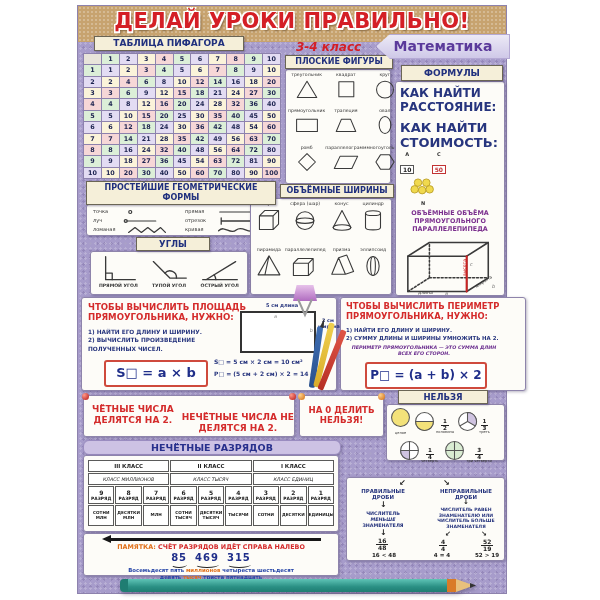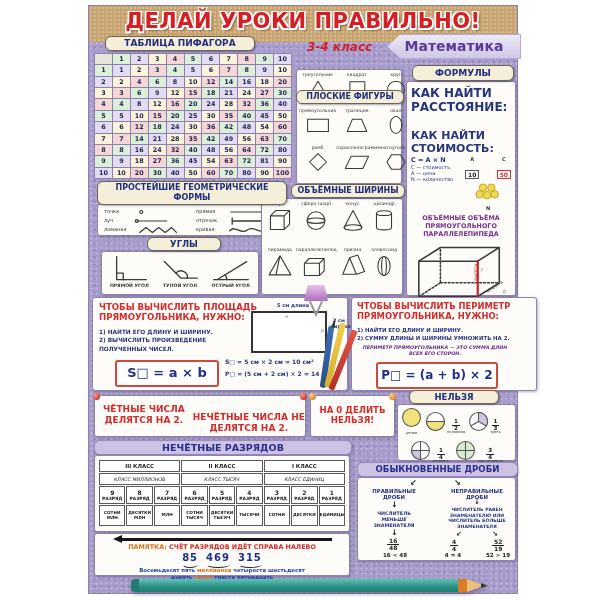--- a/index.html
+++ b/index.html
@@ -1,27 +1,27 @@
 <!DOCTYPE html>
 <html><head>
 <meta charset="utf-8">
 <style>
   html,body{margin:0;padding:0;}
   body{width:600px;height:600px;background:#ffffff;font-family:"DejaVu Sans",sans-serif;position:relative;overflow:hidden;}
-  .poster{position:absolute;left:88px;top:5px;width:430px;height:589px;
+  .poster{position:absolute;left:77px;top:5px;width:430px;height:589px;
     background-color:#a79ccb;
     background-image:radial-gradient(rgba(255,255,255,.20) 1px,transparent 1.2px),radial-gradient(rgba(84,64,128,.22) 1px,transparent 1.3px);
     background-size:5px 5px,7px 7px;background-position:0 0,2px 3px;
     border:1px solid #8d82ad;box-sizing:border-box;}
   .band{position:absolute;left:0;top:0;width:100%;height:36px;
     background-color:#c7a36f;
     background-image:radial-gradient(rgba(255,255,255,.25) 1px,transparent 1.2px);background-size:4px 4px;}
   .title{position:absolute;left:0;top:3px;width:100%;text-align:center;font-size:21px;font-weight:bold;color:#d41f26;letter-spacing:.5px;
     text-shadow:-1.5px -1.5px 0 #fff,1.5px -1.5px 0 #fff,-1.5px 1.5px 0 #fff,1.5px 1.5px 0 #fff,2.5px 2.5px 2px rgba(60,40,20,.45);white-space:nowrap;}
-  .hdrbox{position:absolute;background:#f5efd9;border:1px solid #6a6555;border-radius:6px;color:#20307e;font-weight:bold;text-align:center;
+  .hdrbox{position:absolute;background:#f5efd9;border:1px solid #6a6555;border-radius:0;color:#20307e;font-weight:bold;text-align:center;
     box-shadow:1px 1px 2px rgba(50,40,80,.4);z-index:3;}
   .bandhdr{position:absolute;background:#cdc2e4;border:1px solid #9a8cc0;border-radius:6px;color:#272f8c;font-weight:bold;text-align:center;
     box-shadow:1px 1px 2px rgba(50,40,80,.35);}
   .card{position:absolute;background:#fdfcf8;border:1px solid #8e84ab;border-radius:3px;box-shadow:1px 1px 3px rgba(50,40,80,.35);box-sizing:border-box;}
   .grade{position:absolute;left:218px;top:34px;font-size:12px;font-weight:bold;font-style:italic;color:#d41f26;white-space:nowrap;z-index:3;}
   .subject{position:absolute;left:298px;top:28px;width:132px;height:23px;z-index:4;
     background:linear-gradient(#eceaf6,#cfc8e8);border:1px solid #b4a9d4;
     clip-path:polygon(14px 0,100% 0,100% 100%,14px 100%,0 50%);
     color:#5b3a9b;font-weight:bold;font-size:14px;text-align:center;line-height:23px;}
   
@@ -186,21 +186,21 @@
       <div class="pcell pc1">30</div>
       <div class="pcell pc2">40</div>
       <div class="pcell pc3">50</div>
       <div class="pcell pc0">60</div>
       <div class="pcell pc1">70</div>
       <div class="pcell pc2">80</div>
       <div class="pcell pc3">90</div>
       <div class="pcell pc0">100</div>
     </div>
 
-  <div class="hdrbox" style="left:207px;top:49px;width:106px;height:12px;font-size:8px;line-height:12px;margin-top:35px;">ПЛОСКИЕ ФИГУРЫ</div>
+  <div class="hdrbox" style="left:207px;top:49px;width:106px;height:12px;font-size:8px;line-height:12px;">ПЛОСКИЕ ФИГУРЫ</div>
   <div class="card" style="left:207px;top:63px;width:106px;height:115px;display:grid;grid-template-columns:repeat(3,1fr);padding:2px;">
     <div>
         <div class="seclabel">треугольник</div>
       <svg class="fig" width="26" height="24" viewBox="0 0 40 36">
           <polygon points="20,6 35,31 5,31"></polygon>
         </svg>
       </div>
     <div>
         <div class="seclabel">квадрат</div>
       <svg class="fig" width="26" height="24" viewBox="0 0 40 36">
@@ -247,28 +247,22 @@
         <div class="seclabel">многоугольник</div>
       <svg class="fig" width="26" height="24" viewBox="0 0 40 36">
           <polygon points="13,7 27,7 34,18 27,29 13,29 6,18"></polygon>
         </svg>
       </div>
   </div>
 
   <div class="hdrbox" style="left:323px;top:59px;width:100px;height:14px;font-size:9px;line-height:14px;">ФОРМУЛЫ</div>
   <div class="card" style="left:317px;top:75px;width:110px;height:215px;padding:4px 4px;">
     <div class="navy" style="font-size:12px;font-weight:bold;">КАК НАЙТИ РАССТОЯНИЕ:</div>
-    <div class="navy" style="font-size:11px;font-weight:bold;margin-top:15px;">КАК НАЙТИ СТОИМОСТЬ:</div>
+    <div class="navy" style="font-size:13px;font-weight:bold;margin-top:6px;">КАК НАЙТИ СТОИМОСТЬ:</div>
     <div style="display:flex;justify-content:space-between;margin-top:1px;">
-      <div>
-        <div class="navy" style="font-size:6.4px;font-weight:bold;">C = A × N</div>
-        <div class="navy" style="font-size:5px;">C — стоимость</div>
-        <div class="navy" style="font-size:5px;">A — цена</div>
-        <div class="navy" style="font-size:5px;">N — количество</div>
-      </div>
       <div style="text-align:center;width:46px;">
         <div style="display:flex;justify-content:space-between;align-items:flex-start;">
           <div>
             <div class="tinyletter">A</div>
             <span class="tag">10</span>
           </div>
           <div>
             <div class="tinyletter">C</div>
             <span class="tag red">50</span>
           </div>
@@ -639,21 +633,20 @@
         </div>
         <div class="dc r4">
           <div>ДЕСЯТКИ</div>
         </div>
         <div class="dc r4">
           <div>ЕДИНИЦЫ</div>
         </div>
       </div>
   </div>
 
-  <div class="bandhdr" style="left:268px;top:456px;width:159px;height:13px;font-size:8.6px;line-height:13px;">ОБЫКНОВЕННЫЕ ДРОБИ</div>
   <div class="card" style="left:268px;top:471px;width:159px;height:84px;">
     <span class="arr" style="left:52px;top:0px;font-size:8px;">↙</span>
     <span class="arr" style="left:96px;top:0px;font-size:8px;">↘</span>
     <div class="navy" style="position:absolute;left:4px;top:10px;width:64px;text-align:center;font-size:5.4px;font-weight:bold;line-height:1.2;">ПРАВИЛЬНЫЕ ДРОБИ</div>
     <span class="arr" style="left:33px;top:22px;font-size:8px;">↓</span>
     <div class="navy" style="position:absolute;left:2px;top:33px;width:68px;text-align:center;font-size:4.8px;font-weight:bold;line-height:1.25;">
       <div>ЧИСЛИТЕЛЬ</div>
       <div style="font-style:italic;">МЕНЬШЕ</div>
       <div>ЗНАМЕНАТЕЛЯ</div>
     </div>

